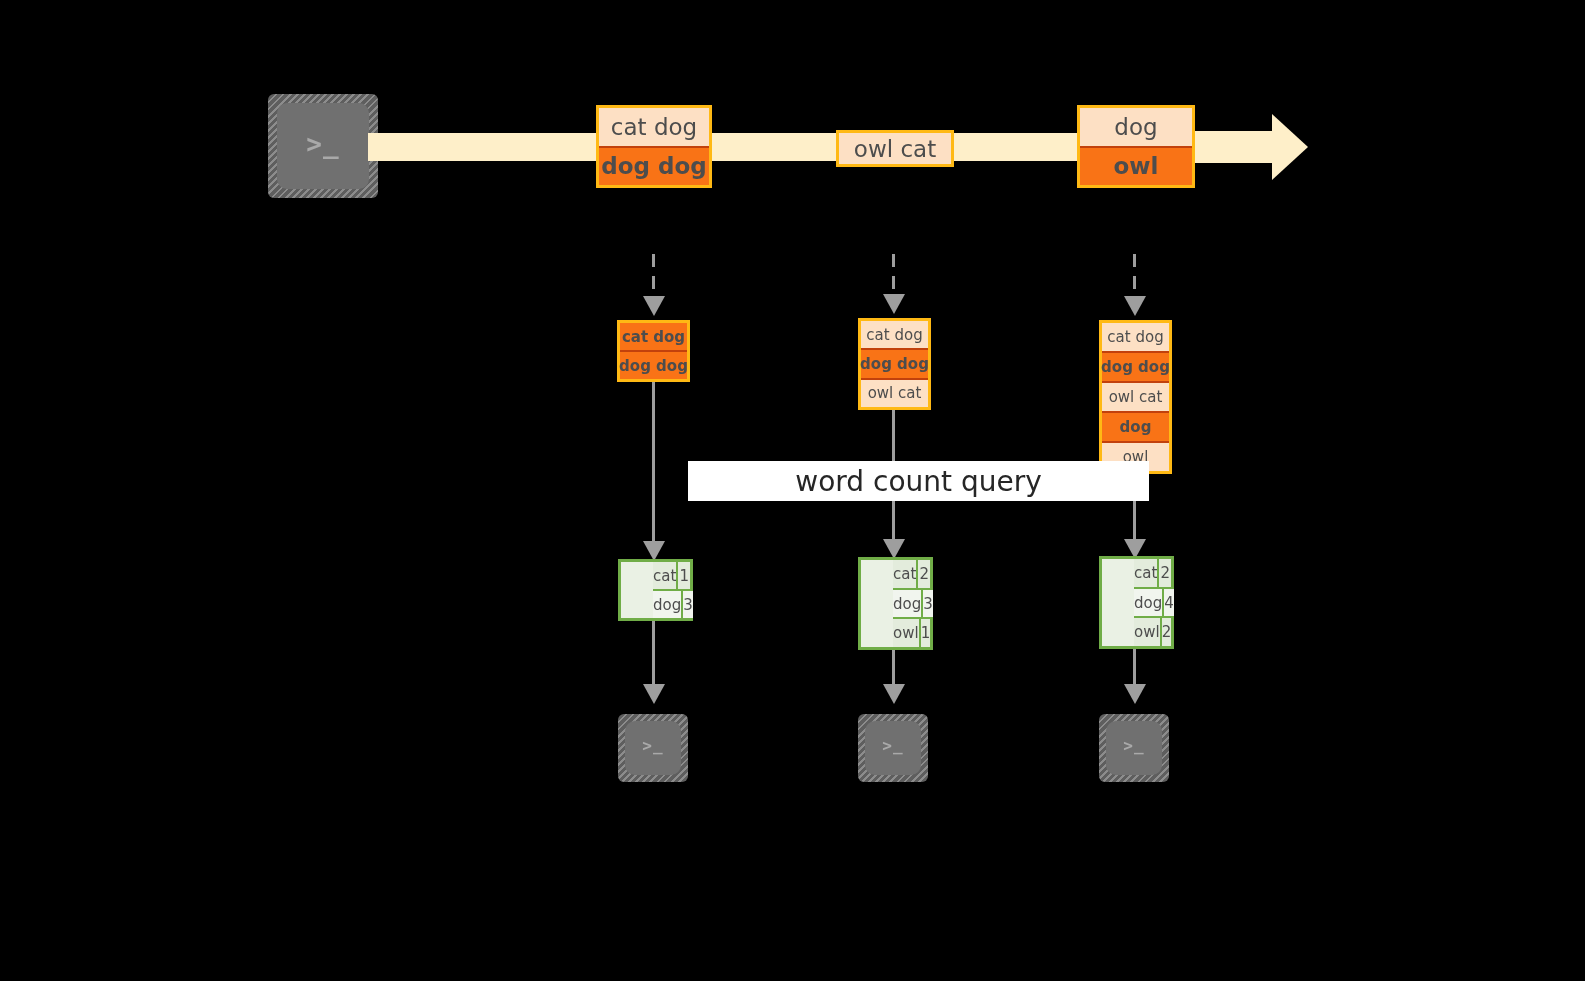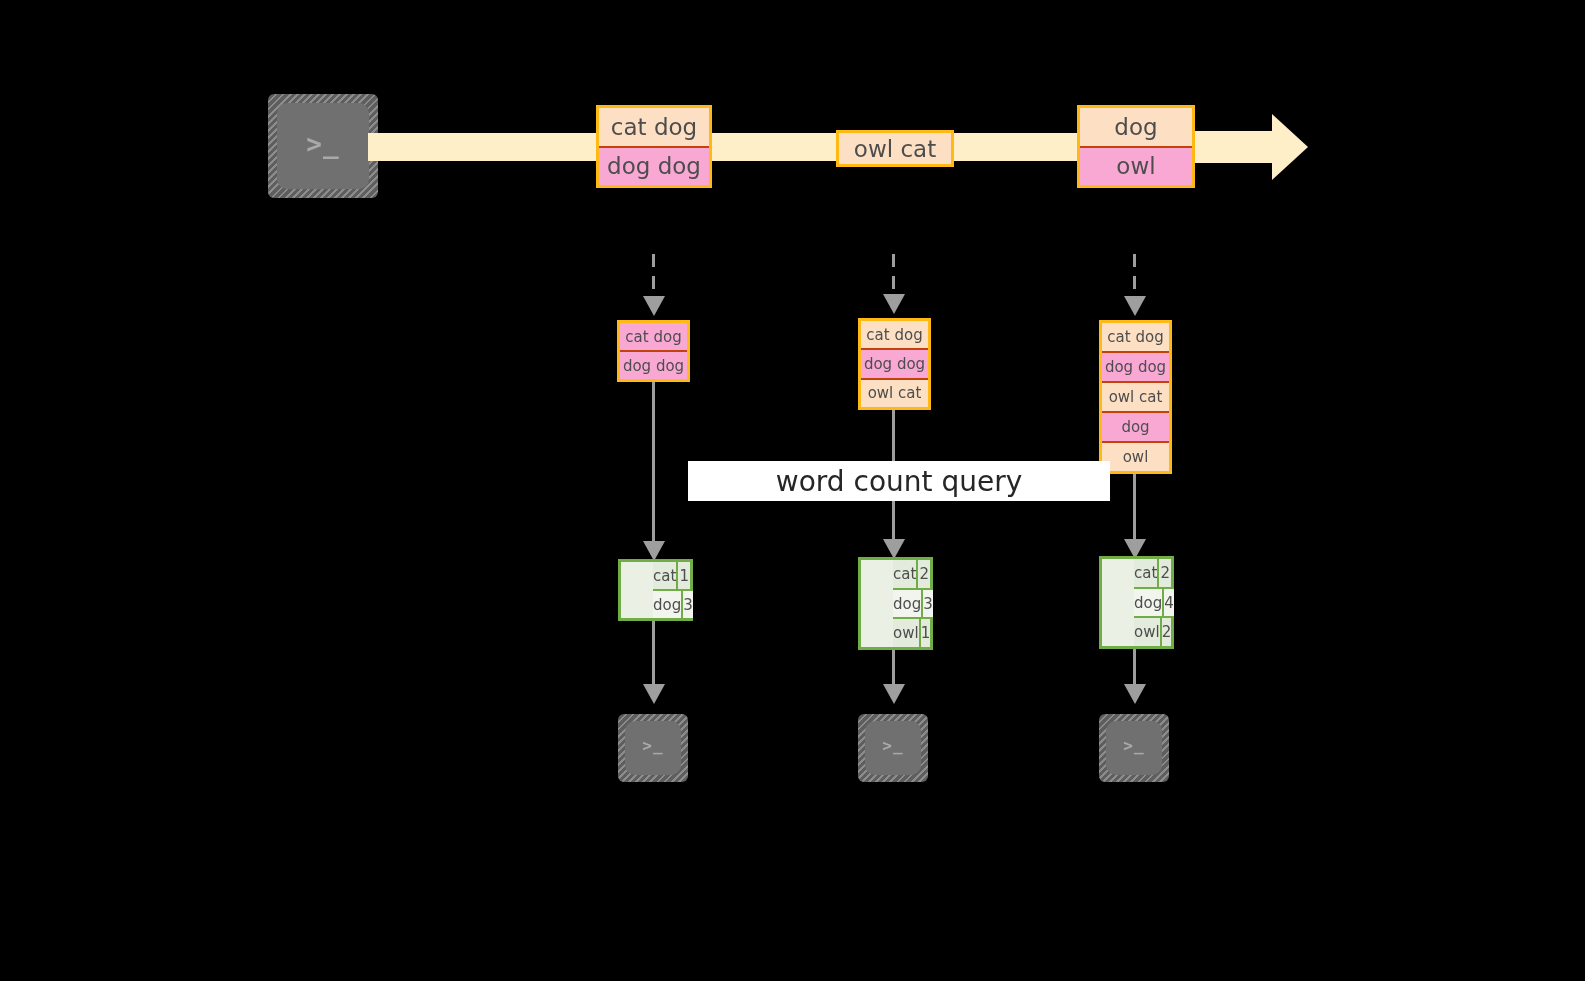--- a/index.html
+++ b/index.html
@@ -68,21 +68,21 @@
     flex: 1 1 auto;
     display: flex;
     align-items: center;
     justify-content: center;
     color: #4d4d4d;
     background: #fde0c4;
     border-bottom: 2px solid #c2410c;
     white-space: nowrap;
   }
   .msgbox .cell:last-child { border-bottom: none; }
-  .msgbox .cell.light { background: #f9a8d4; }
+  .msgbox .cell.light { background: #f97316; font-weight: bold; }
 
   .msgbox.big .cell { font-size: 23px; }
   .msgbox.small .cell { font-size: 15px; }
 
   
   .greentable {
     position: absolute;
     border: 3px solid #70ad47;
     background: #eaf1e4;
     display: flex;
@@ -269,17 +269,17 @@
   </div>
 
   <div class="vline" style="left:1133px; top:649px; height:38px;"></div>
   <div class="vhead" style="left:1124px; top:684px;"></div>
 
   <div class="terminal" style="left:1099px; top:714px; width:70px; height:68px;">
     <div class="terminal-inner" style="inset:7px;"></div>
     <div class="terminal-glyph" style="font-size:16px;">&gt;_</div>
   </div>
 
-  <div class="query-band" style="left:688px; top:461px; width:422px; height:40px;">
+  <div class="query-band" style="left:688px; top:461px; width:461px; height:40px;">
     <span class="qtext">word count query</span>
   </div>
 
 </div>
 
 </body></html>

